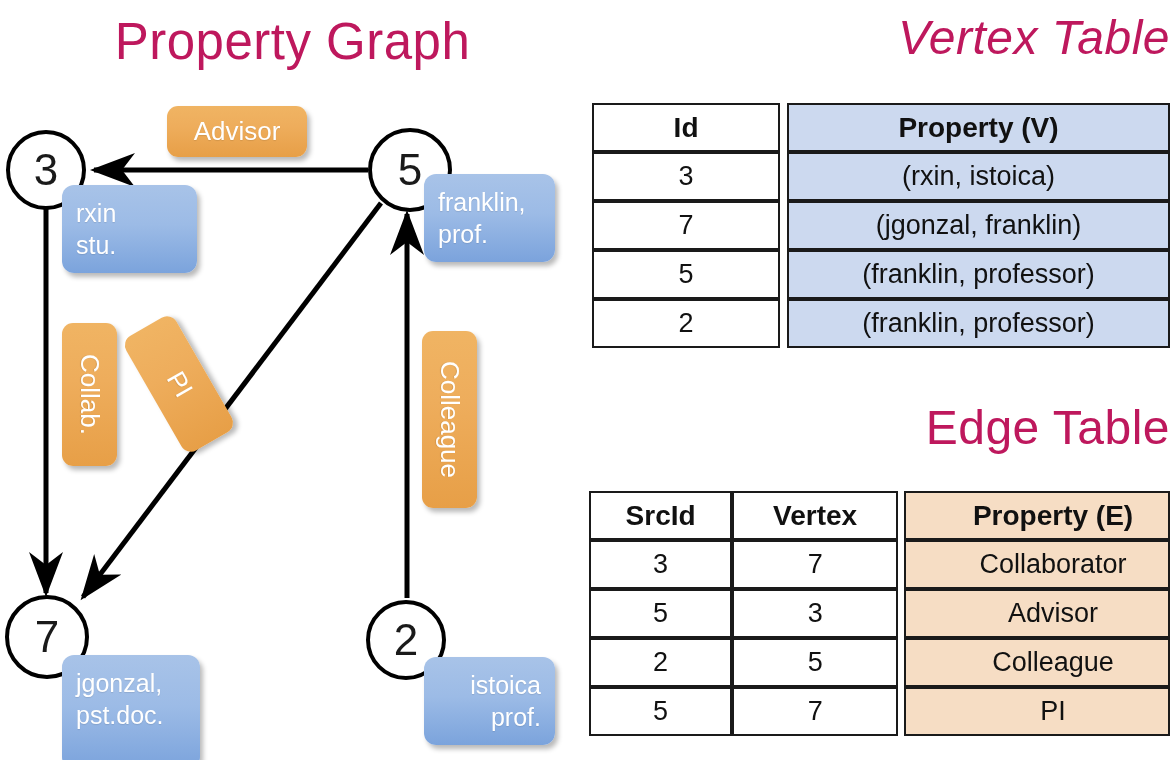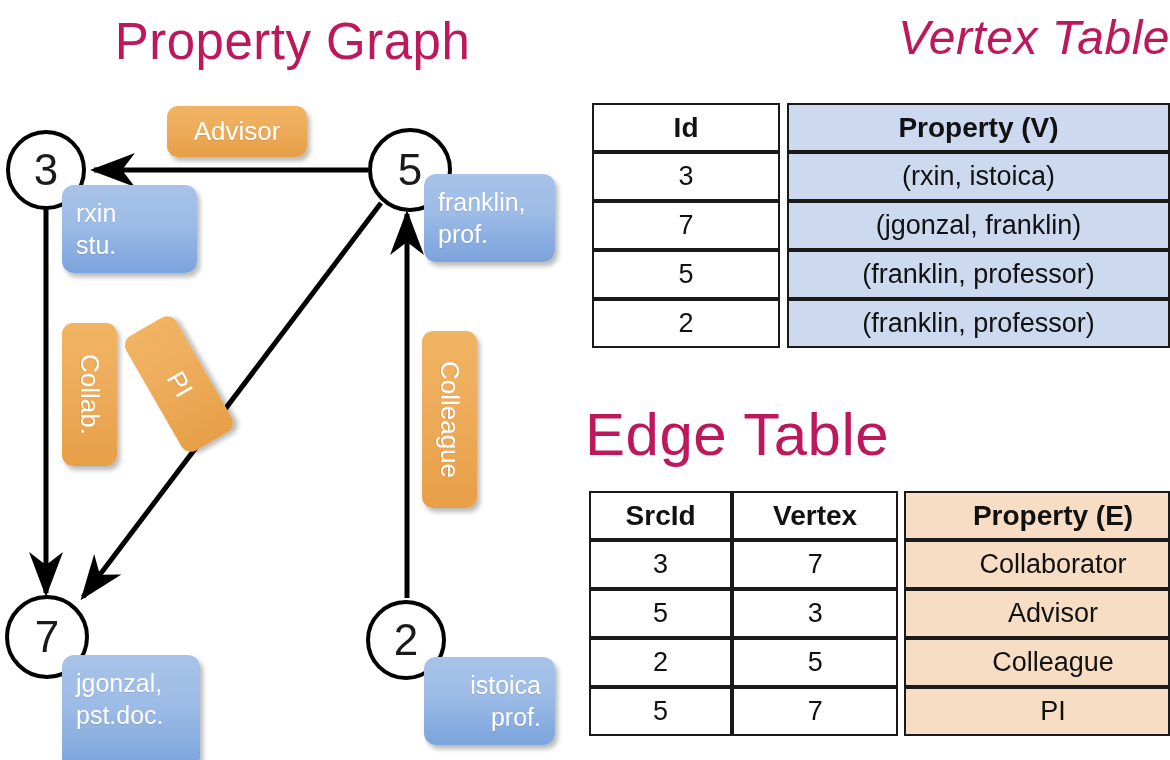--- a/index.html
+++ b/index.html
@@ -31,22 +31,22 @@
     font-size: 51px;
   }
   #title-vertex-table {
     left: 585px; top: 10px; width: 585px;
     text-align: right;
     font-size: 48px;
     font-style: italic;
   }
   #title-edge-table {
     left: 585px; top: 400px; width: 585px;
-    text-align: left;
-    font-size: 60px;
+    text-align: right;
+    font-size: 48px;
   }
 
   
   #graph-panel {
     position: absolute;
     left: 0; top: 0;
     width: 585px; height: 760px;
   }
   #graph-edges {
     position: absolute;

